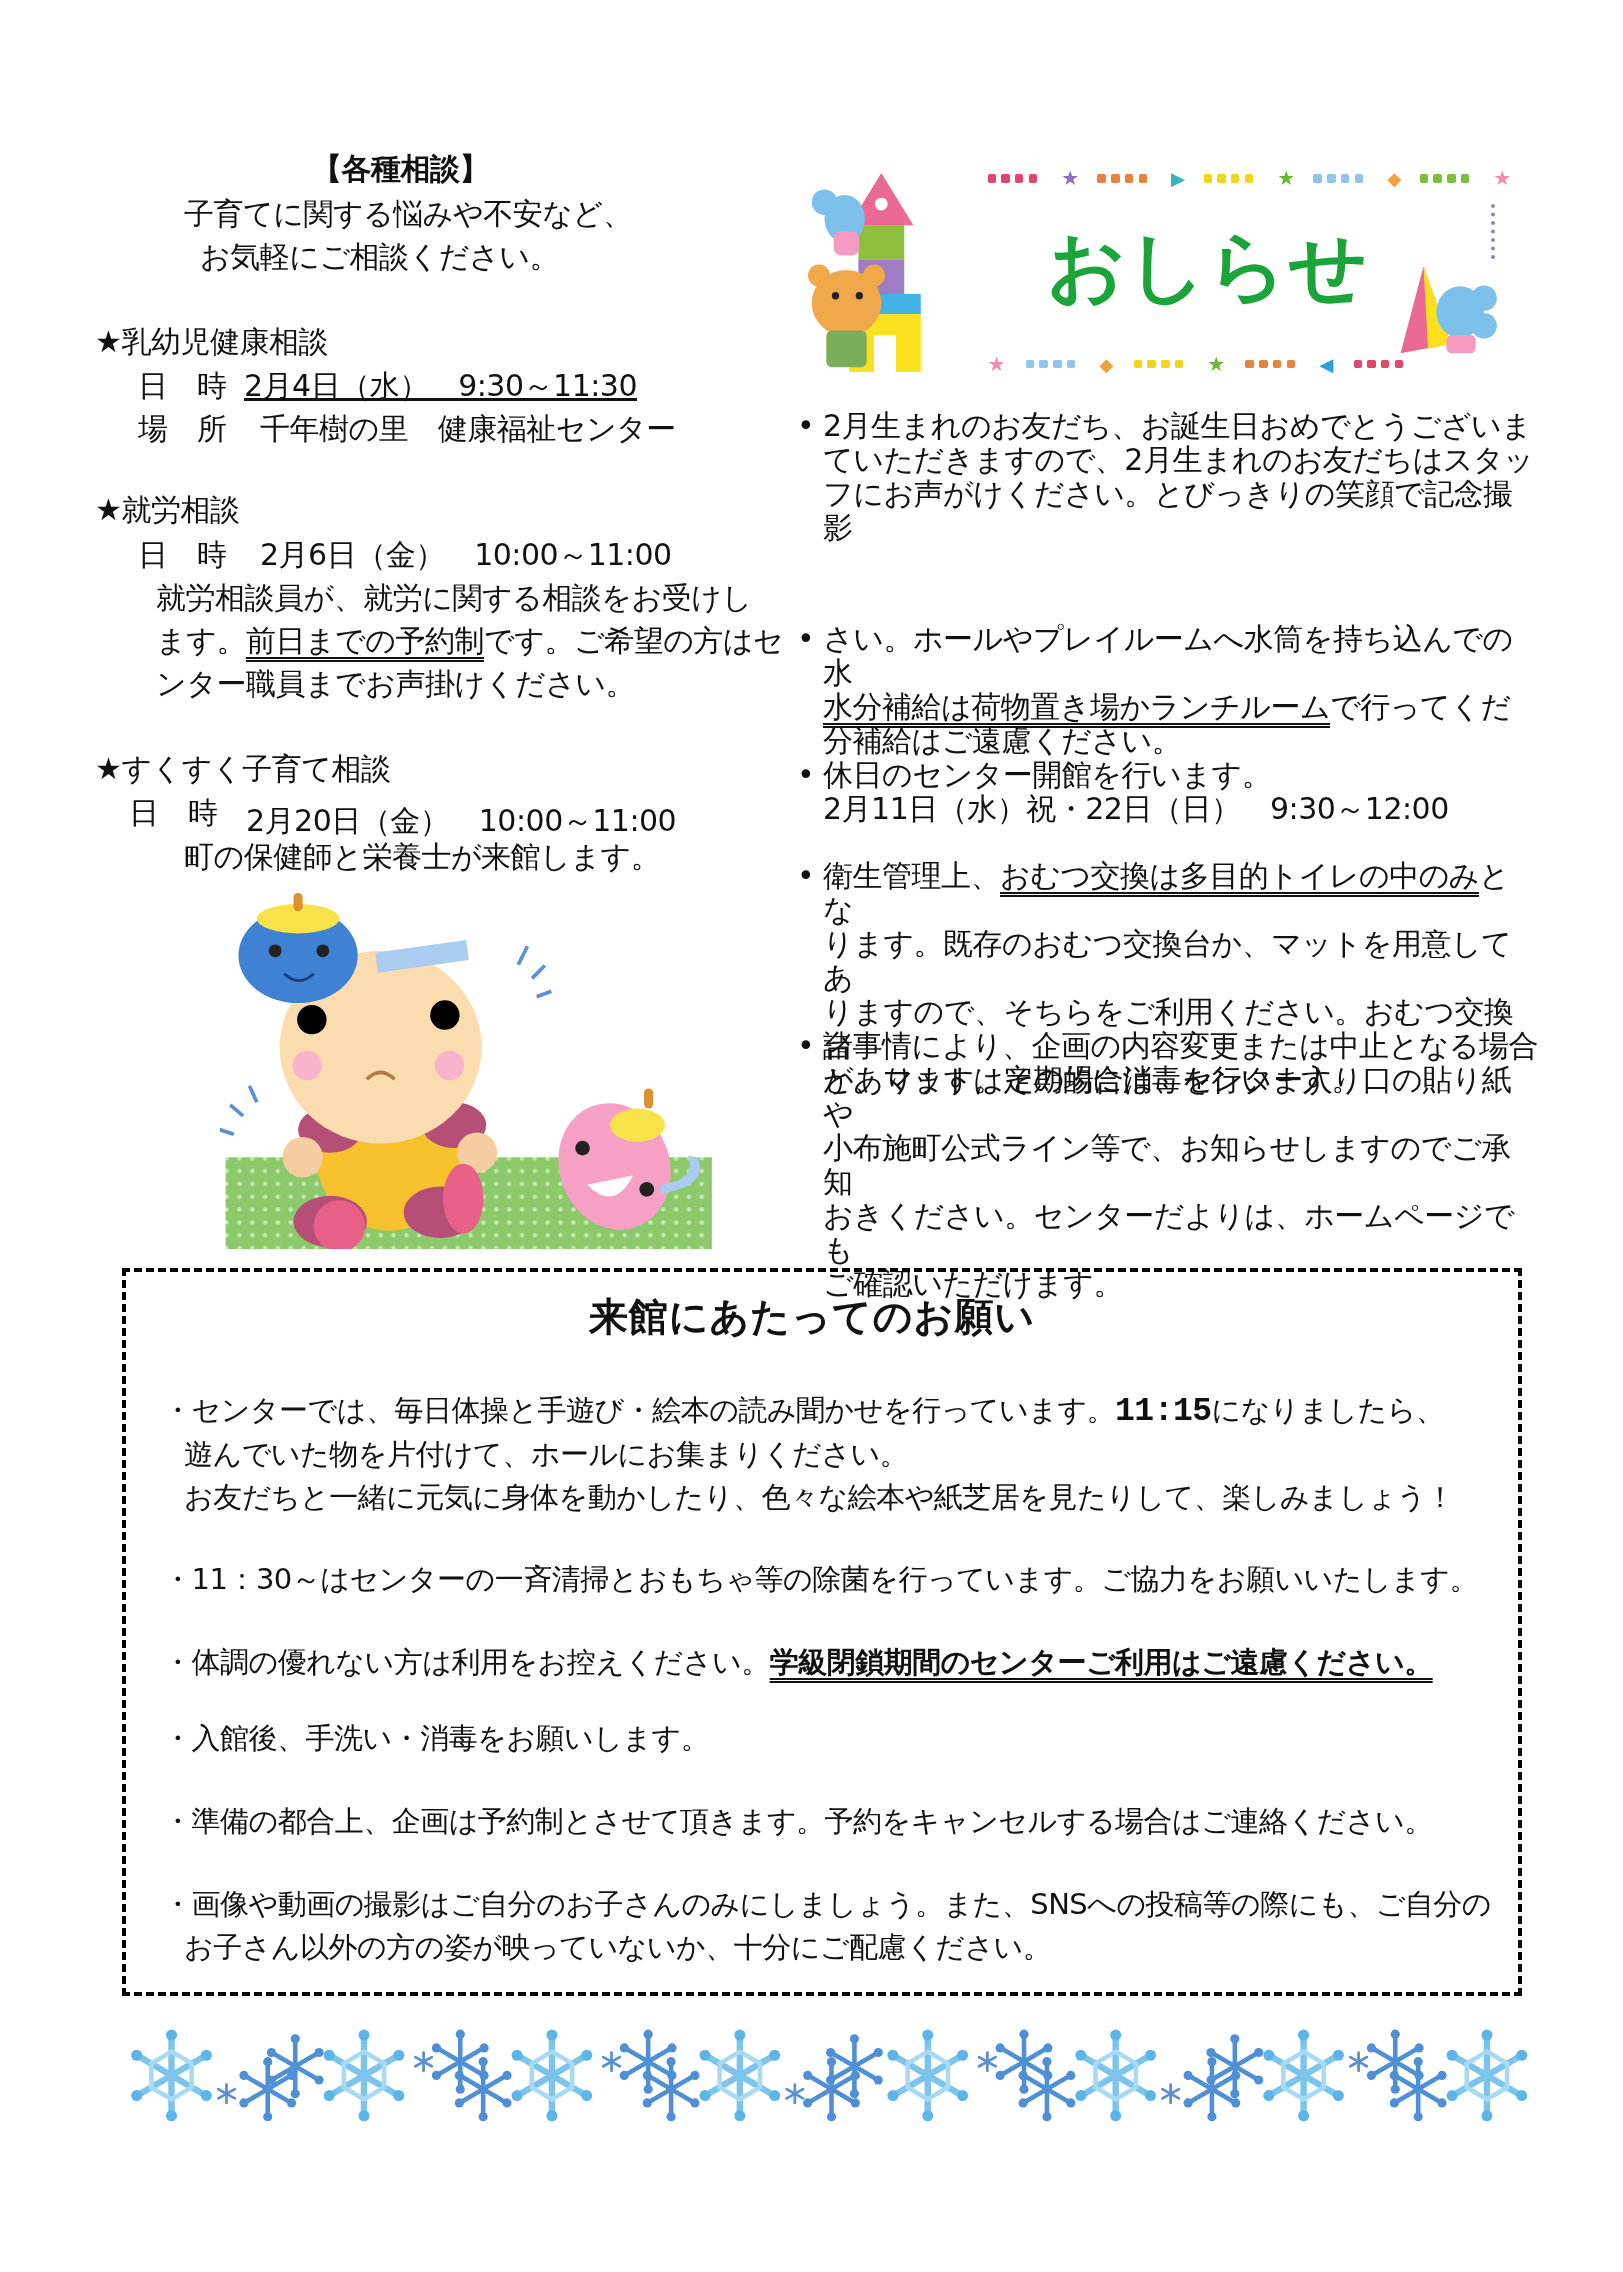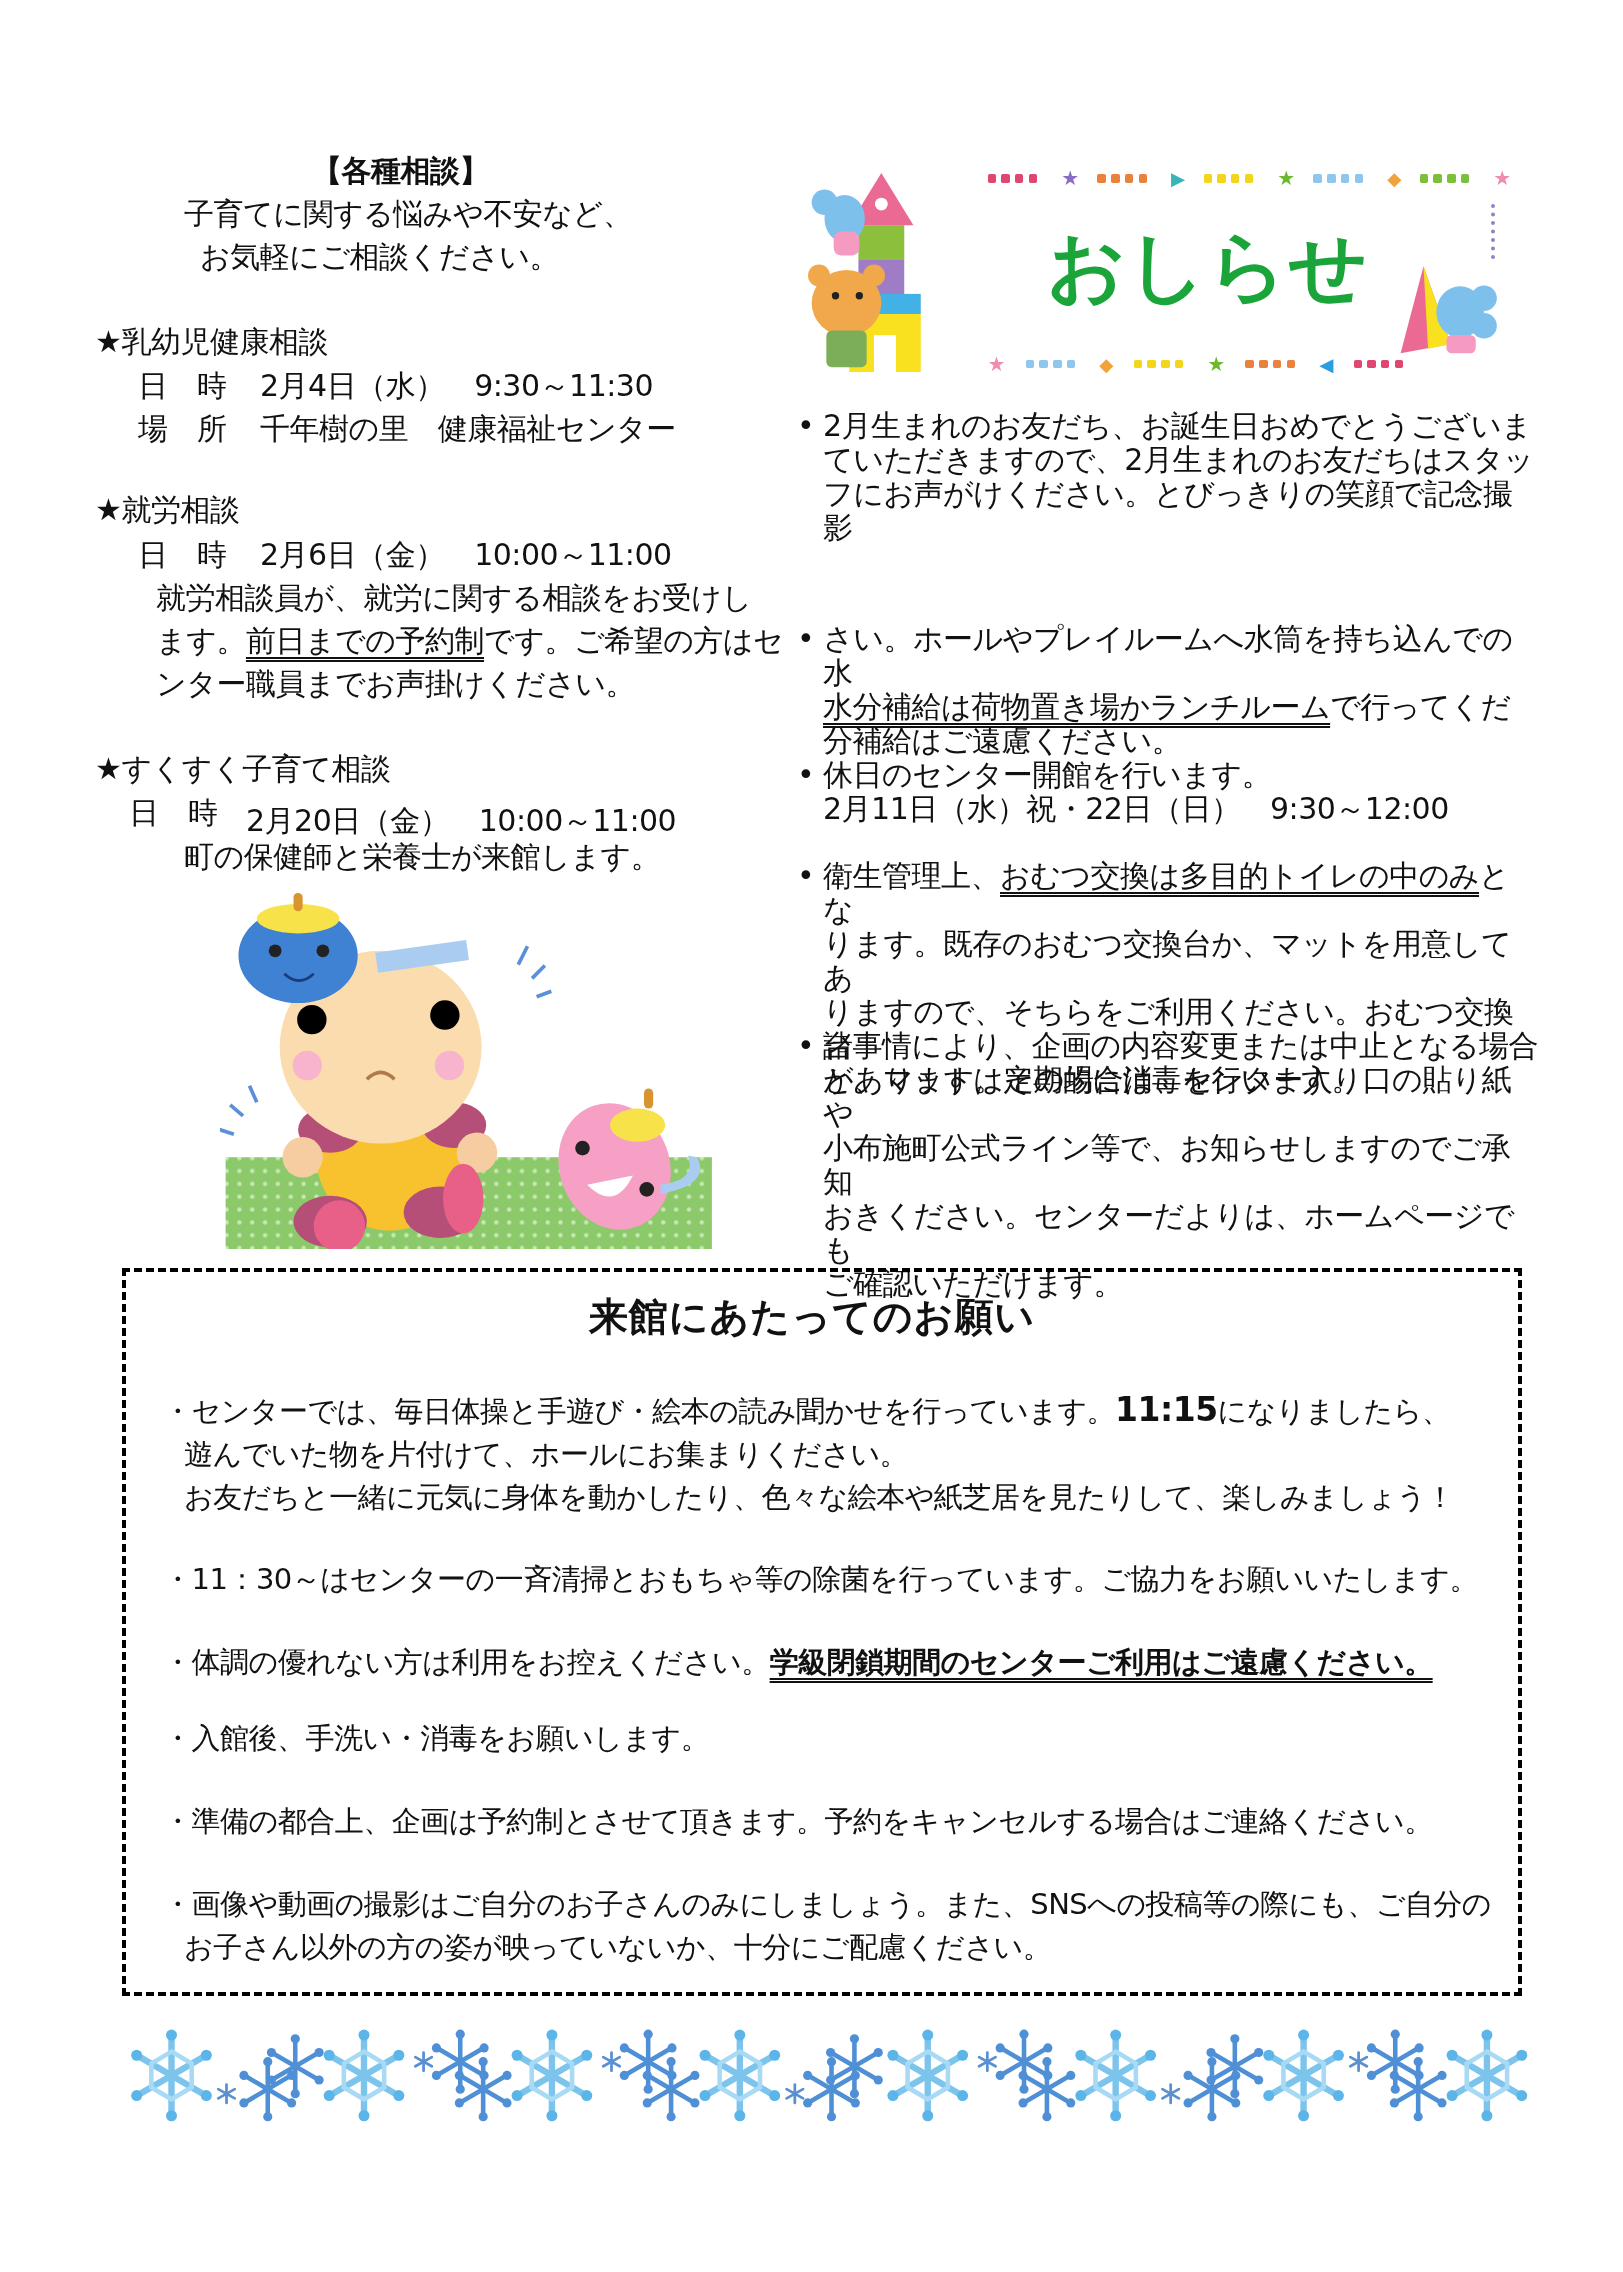--- a/index.html
+++ b/index.html
@@ -1,21 +1,21 @@
 <!DOCTYPE html>
 <html style="font-size:14.7px"><head>
 <meta charset="utf-8">
 <style>
   html, body { margin:0; padding:0; background:#ffffff; }
   body { width:1624px; height:2273px; position:relative; overflow:hidden;
          font-family:"DejaVu Sans","Liberation Sans",sans-serif; color:#111; }
   .abs { position:absolute; }
   .txt { font-size:30px; line-height:42px; white-space:nowrap; letter-spacing:-0.5px; }
   .para { font-size:30px; line-height:34px; letter-spacing:-0.5px; }
-  .bold { font-weight:bold; }
+  .bold { font-weight:bold;font-family:Liberation Mono, monospace; }
   .dbl { text-decoration:underline double; text-underline-offset:5.5px; text-decoration-thickness:1.8px; }
   .bullet { position:absolute; left:0; top:0; }
   .bitem { position:absolute; padding-left:26px; }
   #consult-title { left:312px; top:150px; font-size:30px; font-weight:bold; }
 
   
   #banner { left:808px; top:147px; width:698px; height:225px; }
   .banner-frame { position:absolute; left:152px; top:20px; width:523px; height:188px; }
   .dotrow { position:absolute; height:9.2px; display:flex; gap:5.5px; }
   .dotrow i { display:block; width:8.3px; height:8.3px; border-radius:1.8px; }
@@ -37,21 +37,21 @@
 </head>
 <body>
 
 <div class="abs txt bold" id="consult-title">【各種相談】</div>
 
 <div class="abs txt" style="left:184px;top:193px;">子育てに関する悩みや不安など、</div>
 <div class="abs txt" style="left:200px;top:236px;">お気軽にご相談ください。</div>
 
 <div class="abs txt" style="left:95px;top:321px;">★乳幼児健康相談</div>
 <div class="abs txt" style="left:138px;top:365px;">日　時</div>
-<div class="abs txt" style="left:260px;top:365px;">2月4日（水）　9:30～11:30</div>
+<div class="abs txt" style="left:244px;top:365px;text-decoration:underline;">2月4日（水）　9:30～11:30</div>
 <div class="abs txt" style="left:138px;top:408px;">場　所</div>
 <div class="abs txt" style="left:260px;top:408px;">千年樹の里　健康福祉センター</div>
 
 <div class="abs txt" style="left:95px;top:489px;">★就労相談</div>
 <div class="abs txt" style="left:138px;top:534px;">日　時</div>
 <div class="abs txt" style="left:260px;top:534px;">2月6日（金）　10:00～11:00</div>
 <div class="abs txt" style="left:156px;top:577px;">就労相談員が、就労に関する相談をお受けし</div>
 <div class="abs txt" style="left:156px;top:620px;">
   <span>ます。</span><span class="dbl">前日までの予約制</span><span>です。ご希望の方はセ</span>
 </div>

